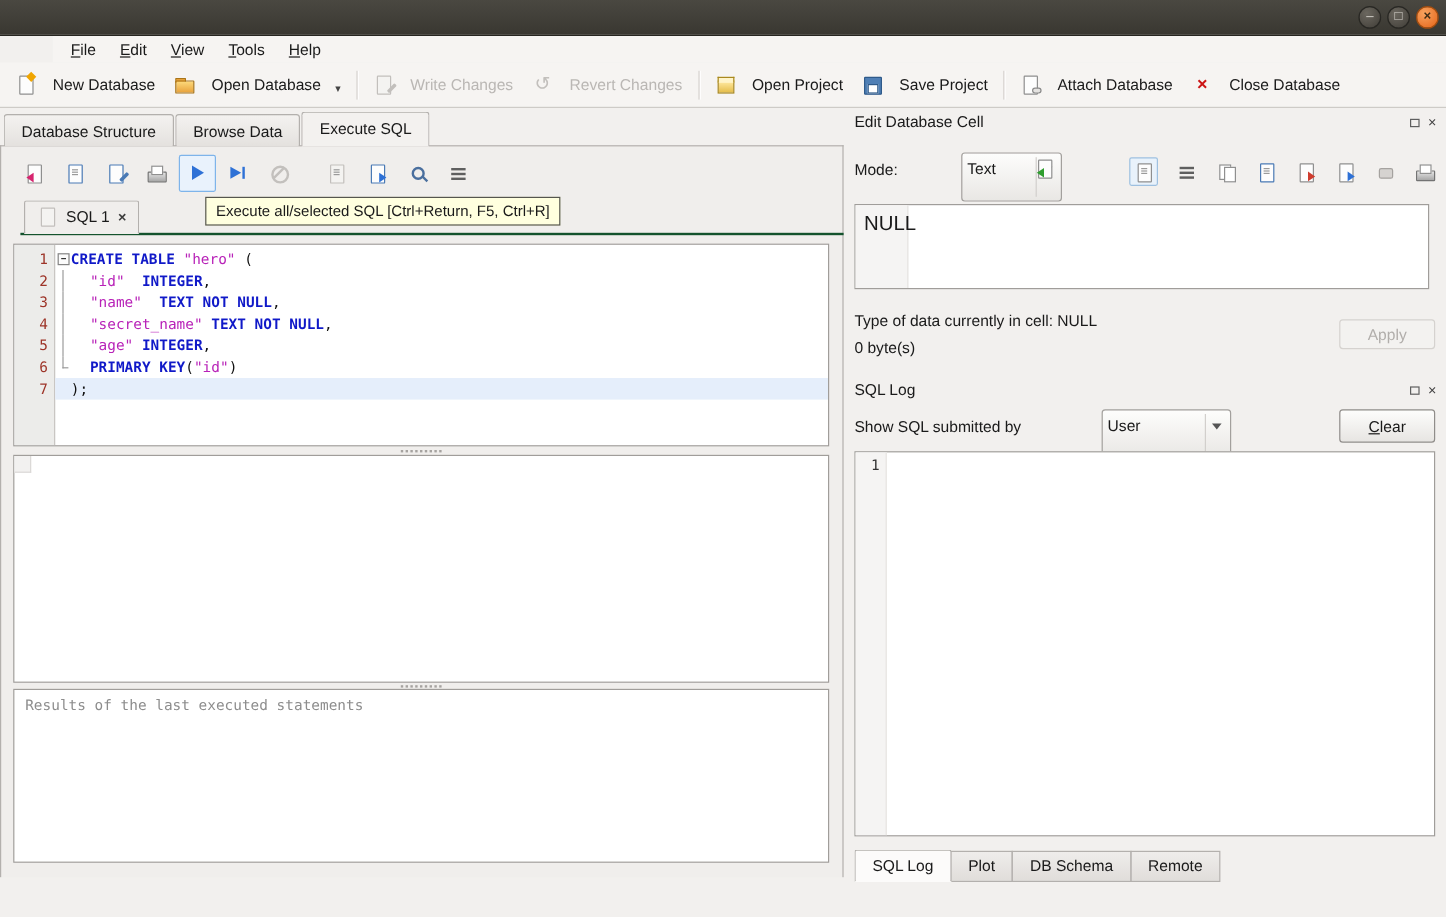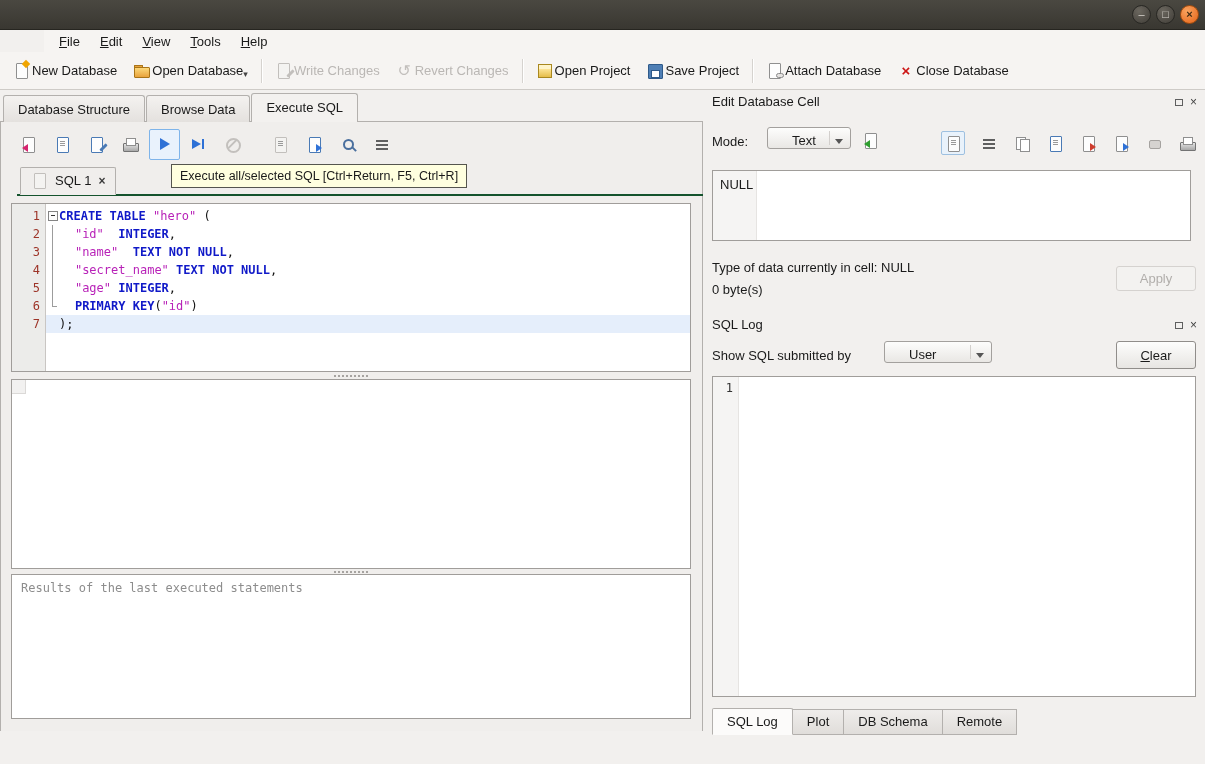--- a/index.html
+++ b/index.html
@@ -19,21 +19,21 @@
   .wc.close { background:radial-gradient(circle at 35% 30%, #f9a35f, #e56317); color:#402c14; border-color:#a14d10; font-weight:bold; }
 
   
   .menubar { position:absolute; left:0; top:30px; width:100%; height:22px; background:#f6f4f2;
     display:flex; align-items:center; padding-left:6px; gap:2px;margin-left:44px; }
   .menu-item { padding:2px 9px; }
 
   
   .toolbar { position:absolute; left:0; top:52px; width:100%; height:38px; background:#f6f4f2;
     border-bottom:1px solid #cecbc7; display:flex; align-items:center; padding:0 5px; }
-  .tb-btn { display:flex; align-items:center; gap:2px; padding:5px 8px; border-radius:3px; white-space:nowrap; }
+  .tb-btn { display:flex; align-items:center; gap:14px; padding:5px 8px; border-radius:3px; white-space:nowrap; }
   .tb-btn.disabled { color:#bab7b4; }
   .tb-sep { width:1px; height:24px; background:#d6d3cf; box-shadow:1px 0 0 #ffffff; margin:0 5px; flex:none; }
   .caret { font-size:9px; color:#444; margin-left:-2px; align-self:flex-end; }
 
   
   .icn { position:relative; display:inline-block; width:17px; height:17px; vertical-align:middle; flex:none; }
   .glyph { display:inline-flex; align-items:center; justify-content:center; width:17px; height:17px; font-size:14px; line-height:1; flex:none; }
   .i-page::before { content:""; position:absolute; left:3px; top:1px; width:10px; height:14px; background:#fdfdfd; border:1px solid #8f8f8f; border-radius:1px; }
   .i-page.gray::before { border-color:#c2bfbc; background:#f4f3f1; }
   .i-page.blue::before { border-color:#4a7ab5; }
@@ -116,33 +116,33 @@
   
   .dock { position:absolute; left:703px; top:90px; width:502px; height:655px; }
   .dock-h { position:absolute; left:9px; }
   .h-editcell { top:4px; } .h-sqllog { top:227px; }
   .dock-icons { position:absolute; display:flex; gap:7px; align-items:center; }
   .di-1 { right:8px; top:6px; } .di-2 { right:8px; top:229px; }
   .float-box { width:8px; height:7px; border:1px solid #5f5f5f; display:inline-block; }
   .dock-close { font-size:12px; color:#444; line-height:1; }
 
   .mode-lbl { position:absolute; left:9px; top:44px; }
-  .combo { position:absolute; height:22px; border:1px solid #a3a09d; border-radius:3px;
-    background:linear-gradient(#fdfdfc,#e9e7e4); padding:5px 24px 0 24px; white-space:nowrap; }
+  .combo { position:absolute; height:41px; border:1px solid #a3a09d; border-radius:3px;
+    background:linear-gradient(#fdfdfc,#e9e7e4); padding:5px 24px 0 4px; white-space:nowrap;margin-left:34px; }
   .combo::before { content:""; position:absolute; right:20px; top:3px; bottom:3px; width:1px; background:#d2cfcc; }
   .combo::after { content:""; position:absolute; right:7px; top:11px; border-left:4px solid transparent; border-right:4px solid transparent; border-top:5px solid #555; }
   .mode-combo { left:64px; top:37px; width:84px; }
   .user-combo { left:181px; top:251px; width:108px; }
   .import-btn { position:absolute; left:152px; top:36px; width:30px; height:29px; display:flex; align-items:center; justify-content:center; }
   .cell-icons { position:absolute; right:9px; top:39px; height:28px; display:flex; gap:16px; align-items:center; }
   .mini-frame { width:24px; height:24px; border:1px solid #9ec0e0; background:#e9f2fb; border-radius:2px; display:flex; align-items:center; justify-content:center; flex:none; }
 
   .cell-editor { position:absolute; left:9px; top:80px; width:479px; height:71px; background:#fff; border:1px solid #a09d9a; }
   .cell-gutter { position:absolute; left:0; top:0; bottom:0; width:44px; background:#f5f4f3; border-right:1px solid #e6e4e2; }
-  .cell-text { position:absolute; left:7px; top:6px; font-size:13px; }
+  .cell-text { position:absolute; left:7px; top:6px; font-size:17px; }
 
   .type-info { position:absolute; left:9px; top:170px; }
   .size-info { position:absolute; left:9px; top:192px; }
   .btn { position:absolute; display:flex; align-items:center; justify-content:center; border:1px solid #908d8a;
     border-radius:3px; background:linear-gradient(#fdfdfc,#e7e5e2); }
   .btn.disabled { border-color:#d5d2cf; background:#f3f2f0; color:#b1aeab; }
   .apply-btn { left:413px; top:176px; width:80px; height:25px; }
   .clear-btn { left:413px; top:251px; width:80px; height:28px; }
   .filter-lbl { position:absolute; left:9px; top:258px; }
 

